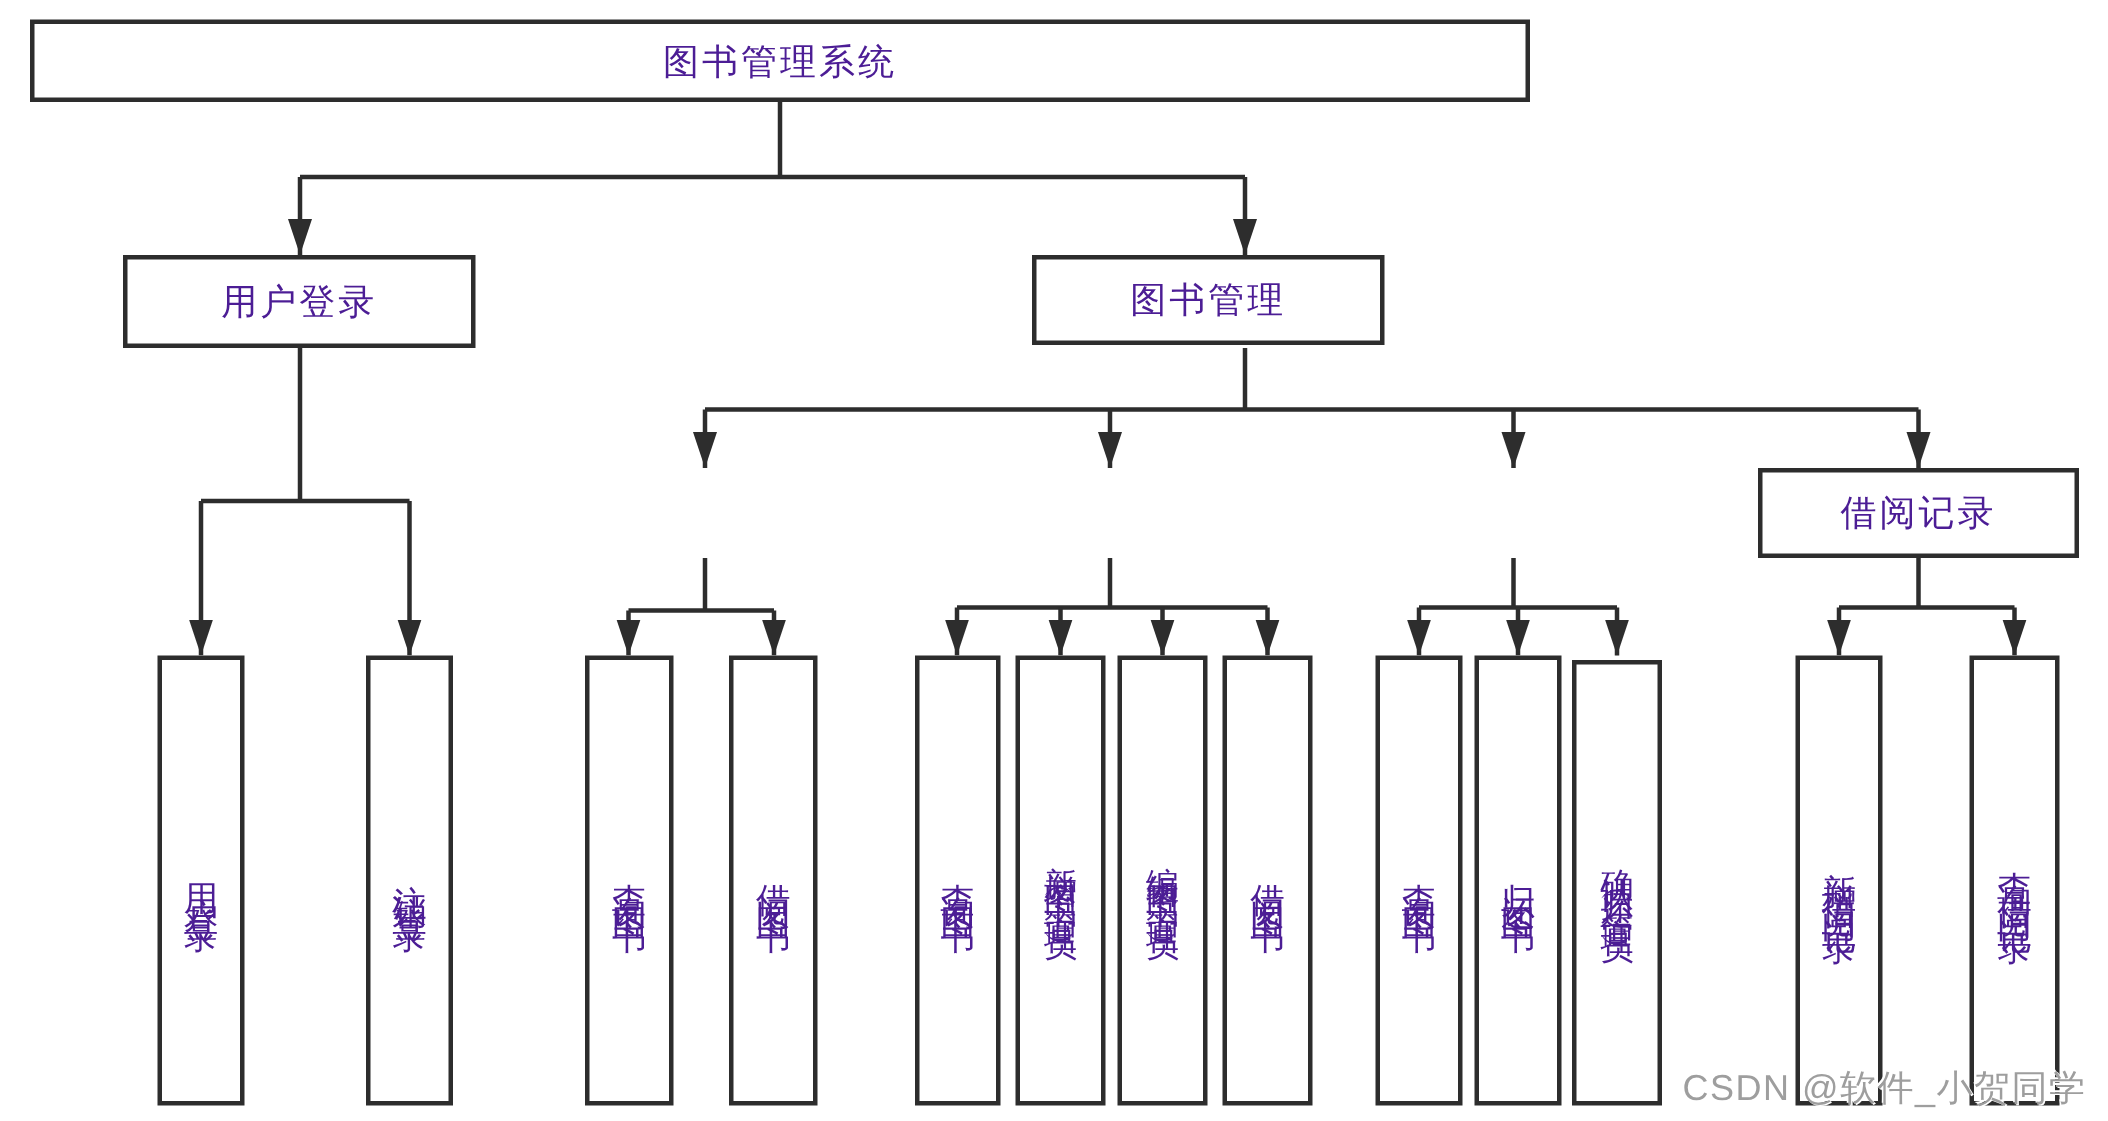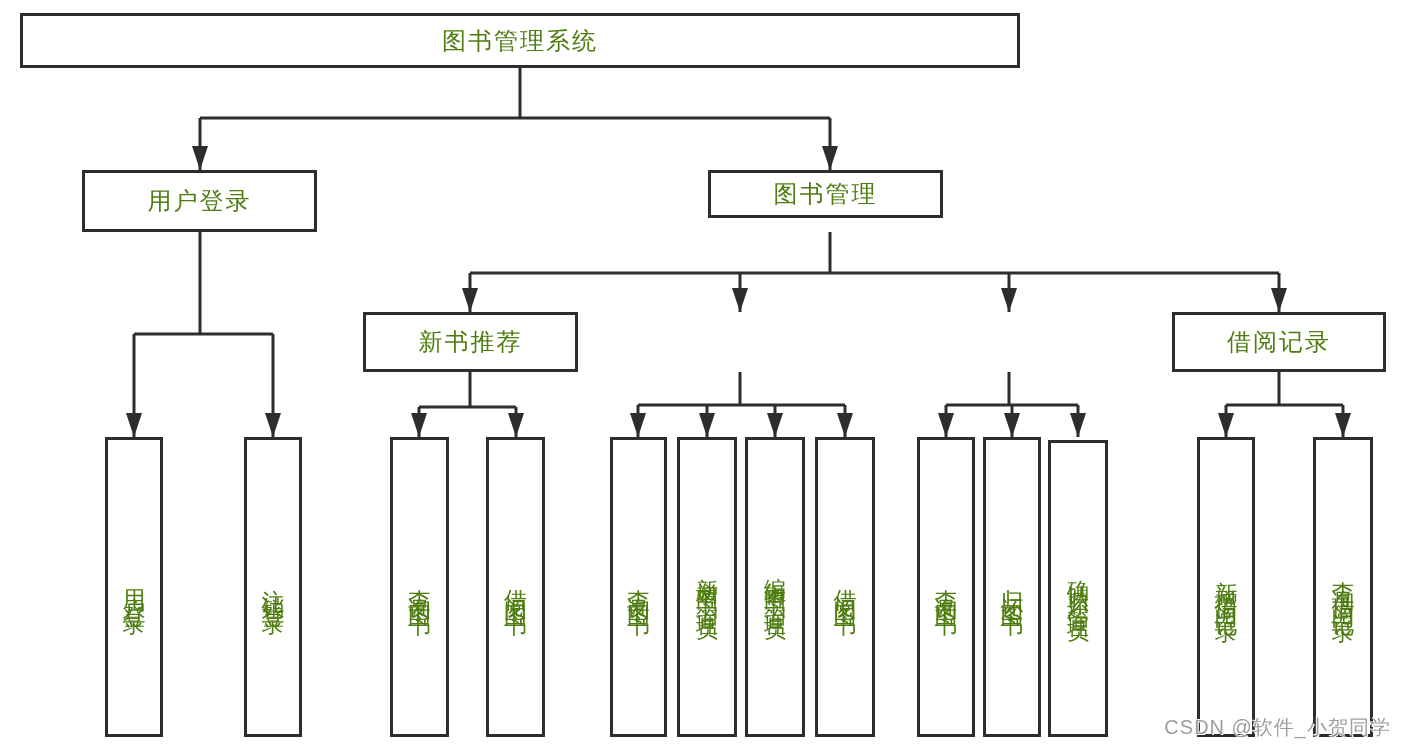--- a/index.html
+++ b/index.html
@@ -24,21 +24,21 @@
     stroke-width: 3;
   }
   .node {
     position: absolute;
     box-sizing: border-box;
     background: #ffffff;
     border: 3px solid #2d2d2d;
     display: flex;
     align-items: center;
     justify-content: center;
-    color: #4d7c0f;
+    color: #4c1d95;
   }
   .node.h .lbl {
     font-size: 24px;
     letter-spacing: 2px;
     white-space: nowrap;
   }
   .node.v .lbl {
     writing-mode: vertical-rl;
     text-orientation: mixed;
     font-size: 23px;
@@ -47,21 +47,21 @@
     white-space: nowrap;
   }
   .node.v .lbl.tight {
     font-size: 22px;
     letter-spacing: 6px;
   }
   #watermark {
     position: absolute;
     right: 14px;
     bottom: 6px;
-    font-size: 20px;
+    font-size: 24px;
     letter-spacing: 1px;
     color: #9e9e9e;
     text-shadow: 1px 1px 0 #ffffff, -1px -1px 0 #ffffff;
     z-index: 5;
     white-space: nowrap;
   }
 </style>
 </head>
 <body>
 
@@ -117,27 +117,24 @@
     </g>
   </svg>
 
   <div class="node h" style="left:20px;top:13px;width:1000px;height:55px">
     <span class="lbl">图书管理系统</span>
   </div>
 
   <div class="node h" style="left:82px;top:170px;width:235px;height:62px">
     <span class="lbl">用户登录</span>
   </div>
-  <div class="node h" style="left:708px;top:170px;width:235px;height:48px">
+  <div class="node h" style="left:688px;top:170px;width:235px;height:60px">
     <span class="lbl">图书管理</span>
   </div>
 
-  <div class="node h" style="left:363px;top:312px;width:215px;height:60px">
-    <span class="lbl">新书推荐</span>
-  </div>
   <div class="node h" style="left:1172px;top:312px;width:214px;height:60px">
     <span class="lbl">借阅记录</span>
   </div>
 
   <div class="node v" style="left:105px;top:437px;width:58px;height:300px">
     <span class="lbl">用户登录</span>
   </div>
   <div class="node v" style="left:244px;top:437px;width:58px;height:300px">
     <span class="lbl">注销登录</span>
   </div>

